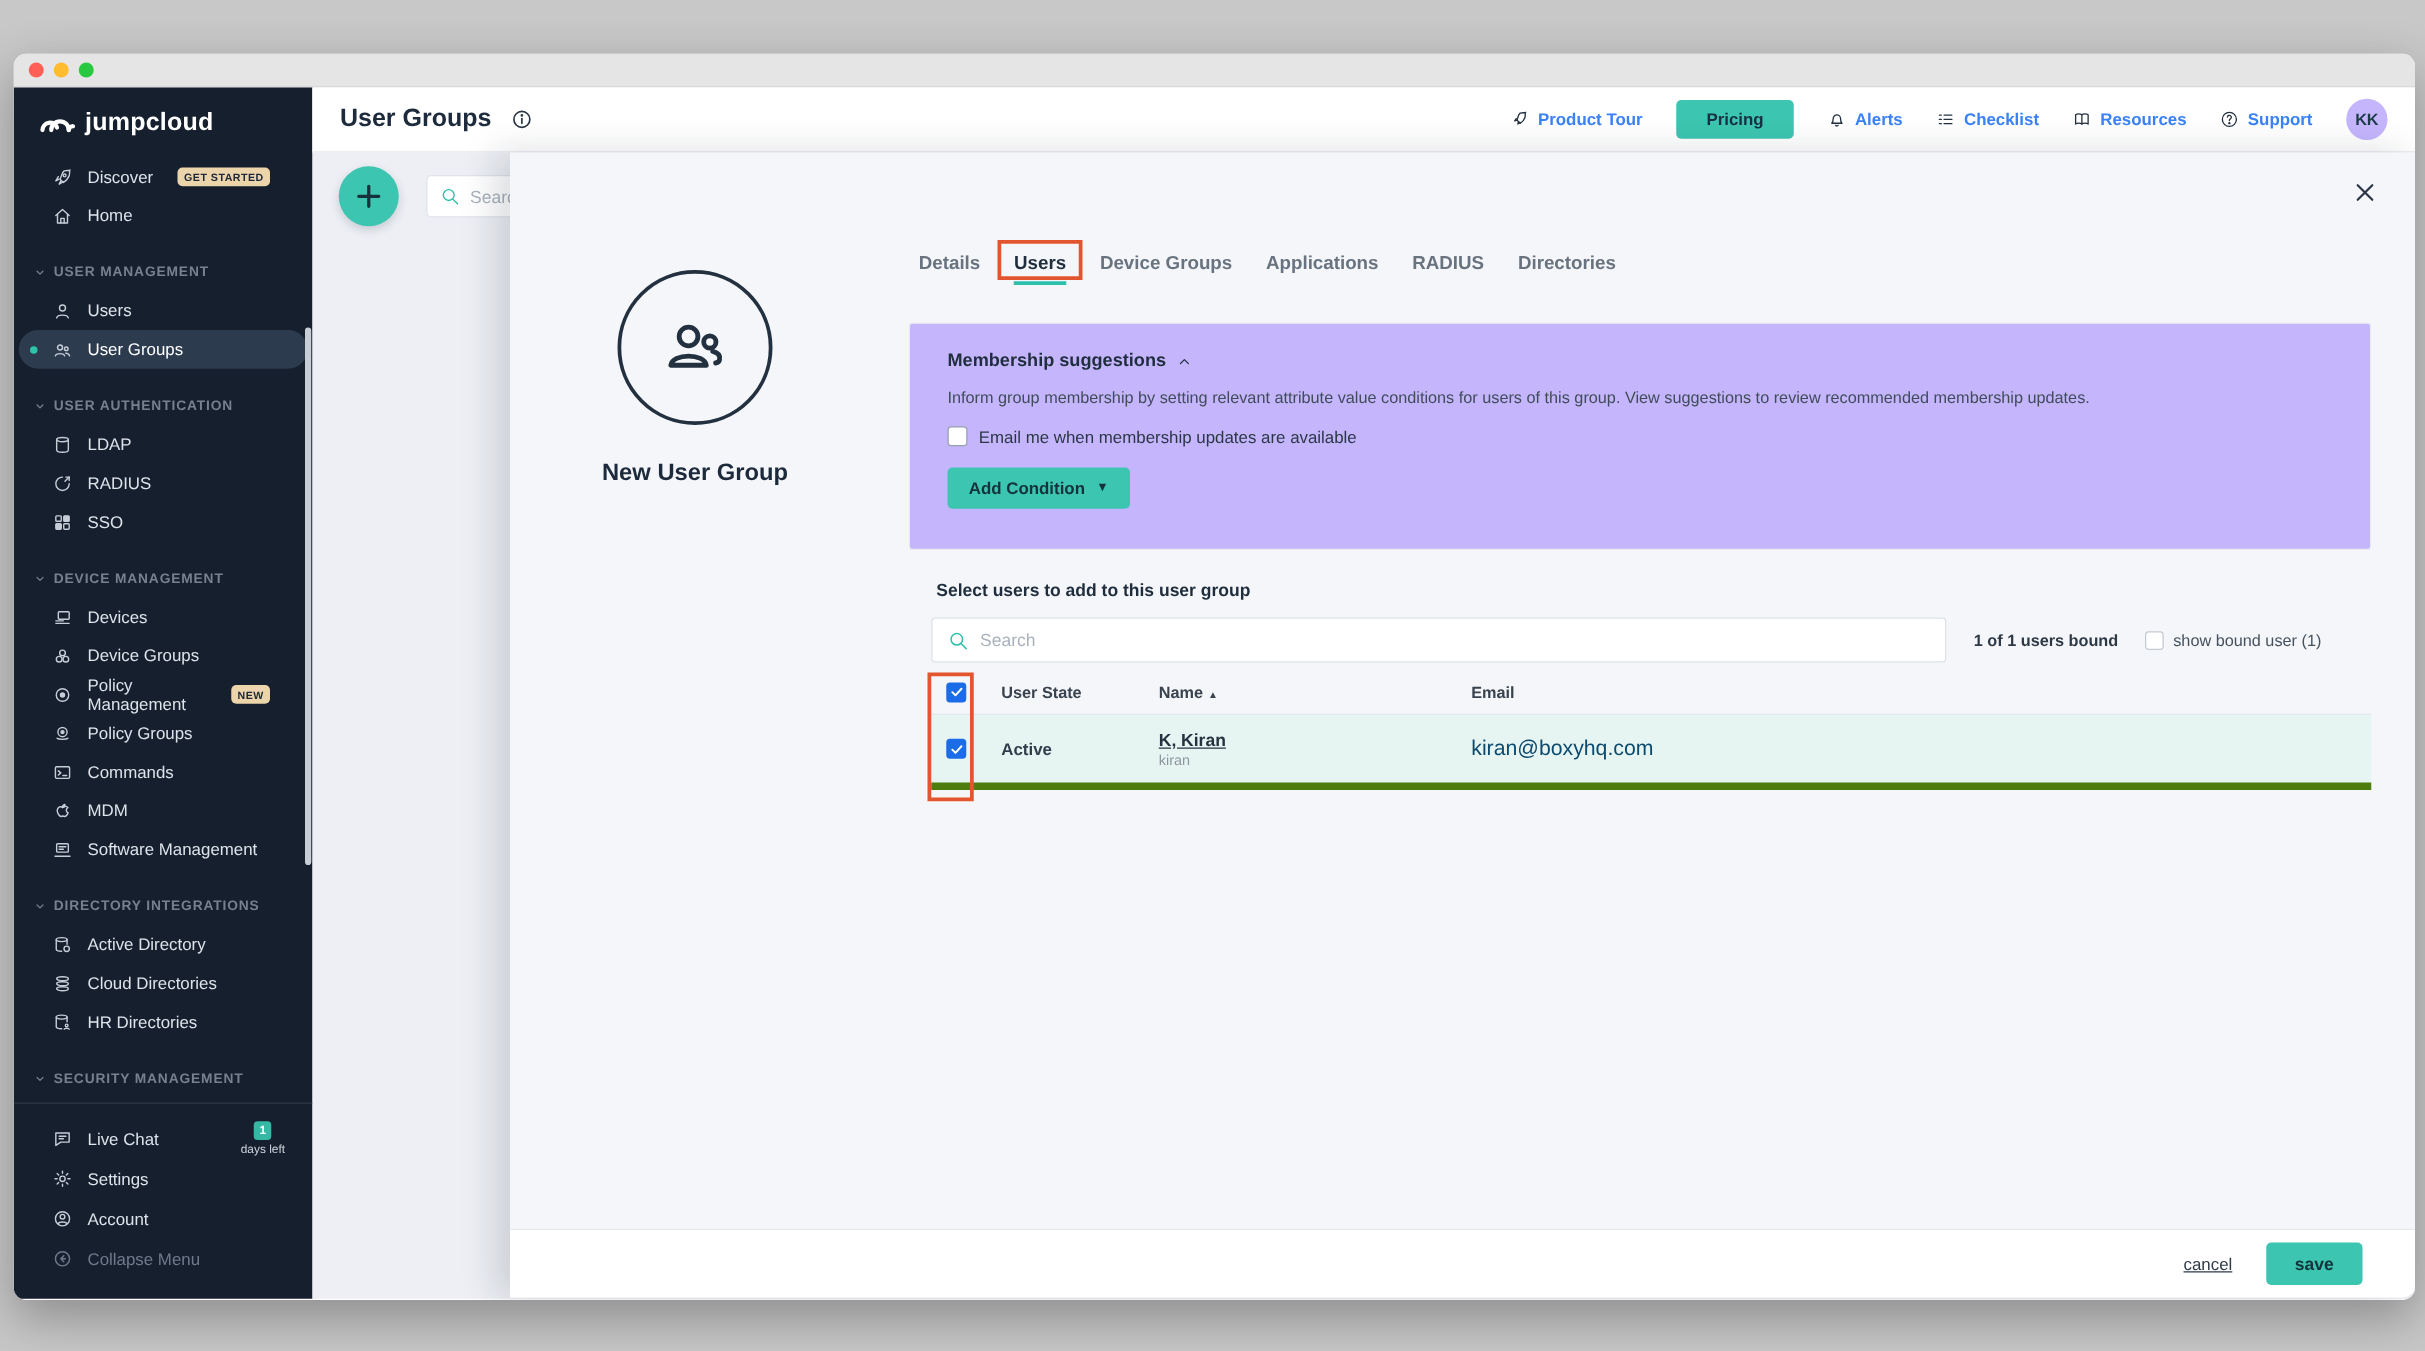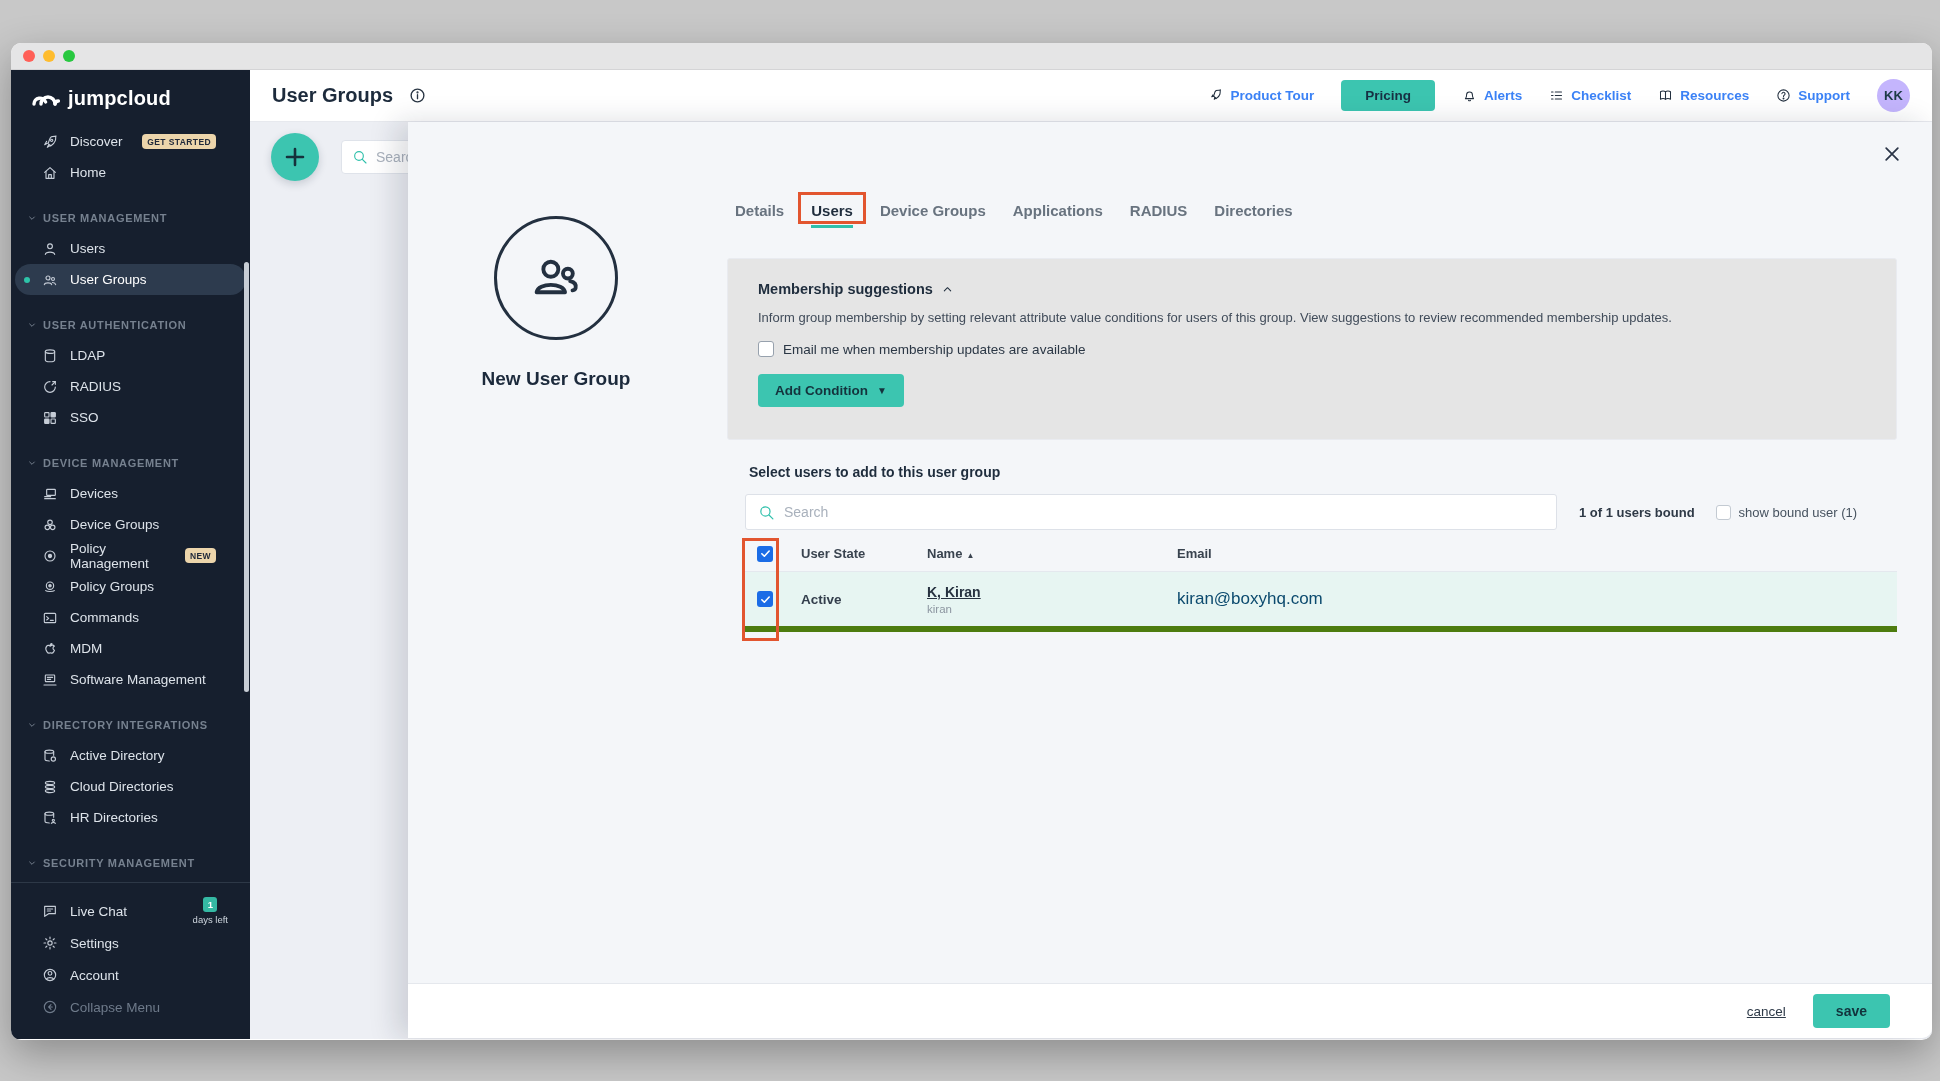--- a/index.html
+++ b/index.html
@@ -71,21 +71,21 @@
                      display:flex; align-items:center; justify-content:center; }
   .identity-title { margin-top:28px; font-size:19px; font-weight:800; color:#1c2a3c; }
 
   .tabs { position:absolute; left:312px; top:80px; display:flex; gap:27px; align-items:flex-start;margin-left:15px; }
   .tab { font-size:15px; font-weight:700; color:#68737f; cursor:pointer; padding-bottom:6px; white-space:nowrap; }
   .tab.active { color:#1f2d3d; border-bottom:3px solid #2fc0ab; }
   .tab-wrap { position:relative; }
   .annotation-box { position:absolute; border:3px solid #e2552f; pointer-events:none; }
   .tab-annotation { inset:-10px -13px -4px -13px; }
 
-  .card { position:absolute; left:319px; top:136px; width:1170px; height:182px; background:#e5e5e5;
+  .card { position:absolute; left:319px; top:136px; width:1170px; height:182px; background:#c4b5fd;
           border:1px solid #e9ebf0; border-radius:3px; padding:22px 30px; }
   .card-title-row { display:flex; align-items:center; gap:9px; cursor:pointer; }
   .card-title { font-size:14.5px; font-weight:700; color:#1f2d3d; }
   .chev-up { color:#1f2d3d; }
   .card-desc { margin-top:13px; font-size:13px; color:#414c5a; }
   .check-row { margin-top:16px; display:flex; align-items:center; gap:9px; }
   .checkbox { width:16px; height:16px; background:#fff; border:1.5px solid #97a1ad; border-radius:3px; cursor:pointer; flex:none; }
   .checkbox.small { width:15px; height:15px; border-color:#c3cad2; }
   .checkbox.checked { background:#1b6ce6; border:none; display:flex; align-items:center; justify-content:center; }
   .check-label { font-size:13.5px; color:#2b3745; }

